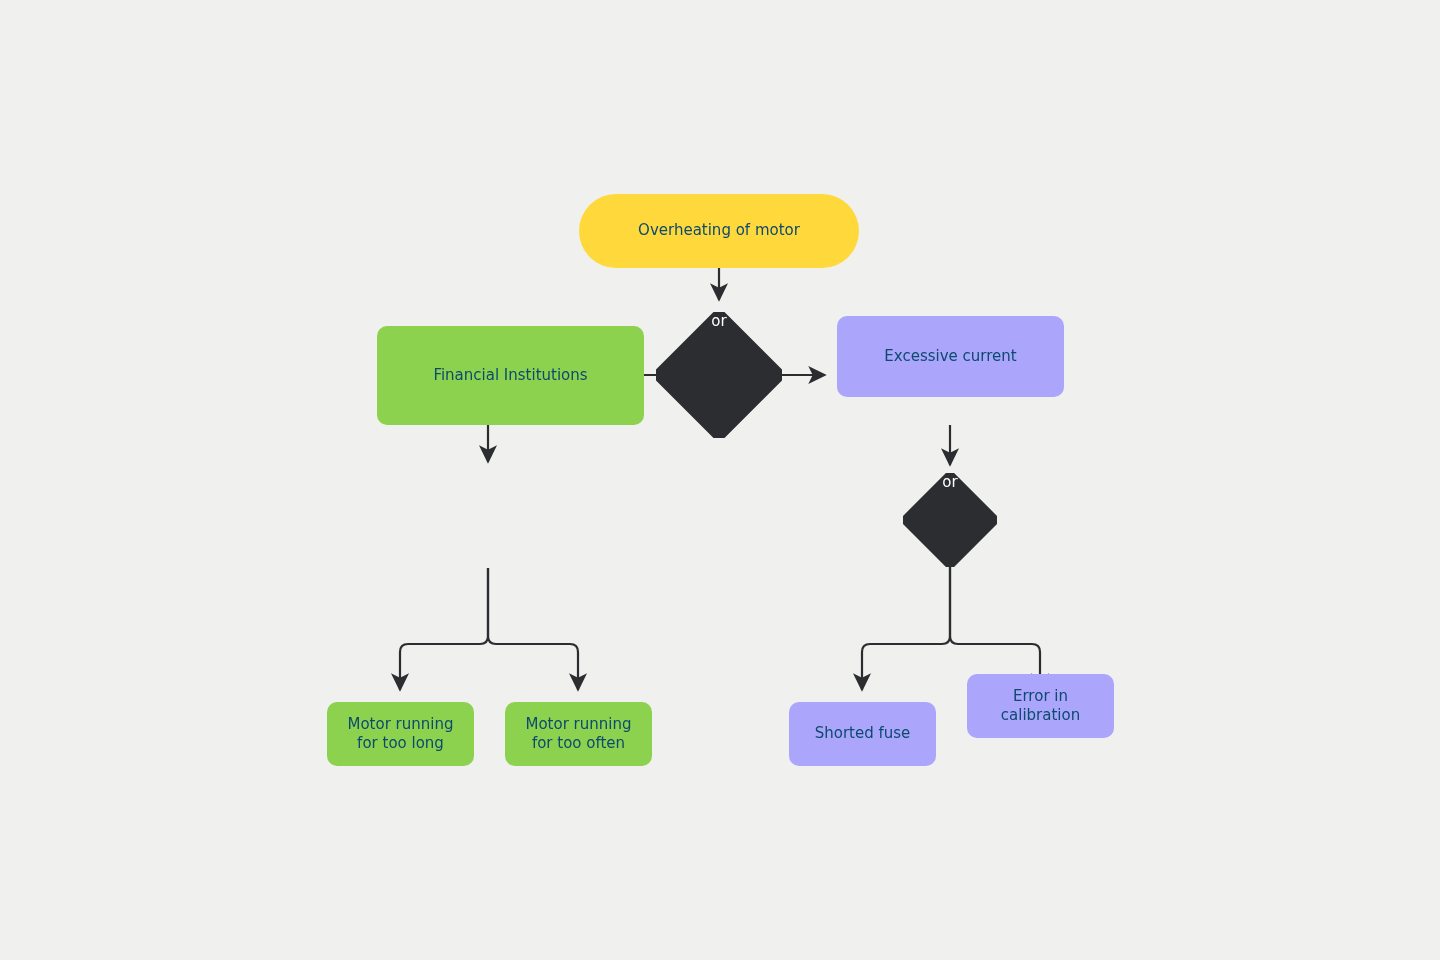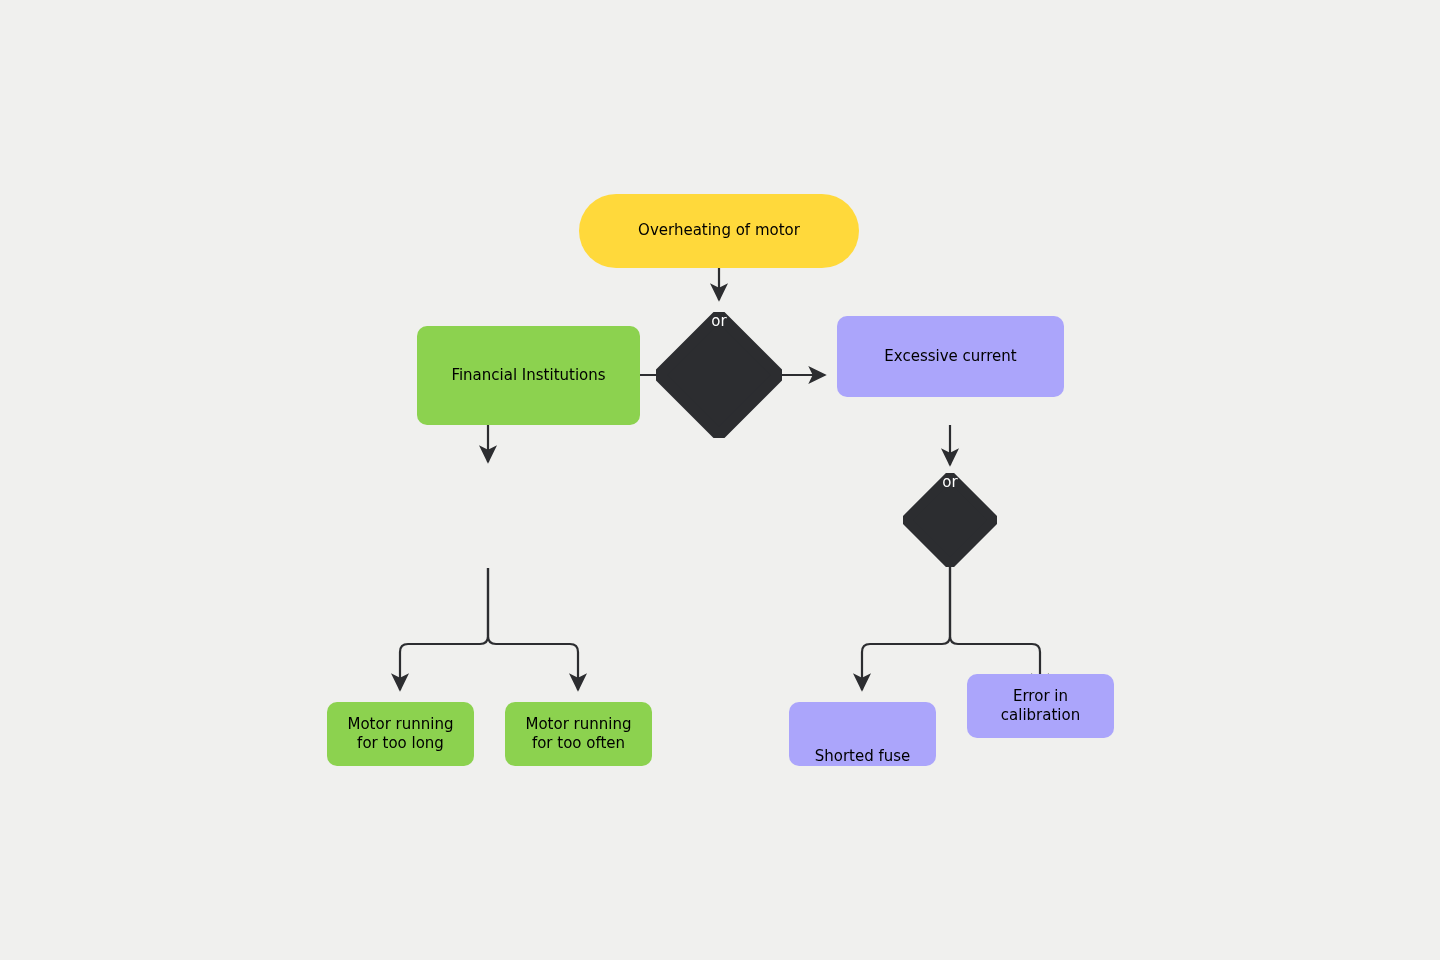--- a/index.html
+++ b/index.html
@@ -27,21 +27,21 @@
     pointer-events: none;
   }
   .node {
     position: absolute;
     display: flex;
     align-items: center;
     justify-content: center;
     text-align: center;
     box-sizing: border-box;
     line-height: 1.28;
-    color: #000000;
+    color: #0c4a6e;
     white-space: pre-line;
   }
   .node-root {
     border-radius: 48px;
     font-size: 15px;
   }
   .node-rect {
     border-radius: 10px;
     font-size: 15px;
   }
@@ -111,21 +111,21 @@
     <span>Overheating of motor</span>
   </div>
 
   <div class="gate gate-diamond" style="left:656px; top:312px; width:126px; height:126px; background:transparent;">
     <svg class="diamond-shape" viewBox="0 0 126 126">
       <path d="M63 3 L123 63 L63 123 L3 63 Z" fill="#2c2d30" stroke="#2c2d30" stroke-width="12" stroke-linejoin="round"></path>
     </svg>
     <span class="gate-label">or</span>
   </div>
 
-  <div class="node node-rect" style="left:377px; top:326px; width:223px; height:99px; background:#8cd24f;margin-left:40px;">
+  <div class="node node-rect" style="left:377px; top:326px; width:267px; height:99px; background:#8cd24f;">
     <span>Financial  Institutions</span>
   </div>
 
   <div class="node node-rect" style="left:837px; top:316px; width:227px; height:81px; background:#aba5fb;">
     <span>Excessive current</span>
   </div>
 
 
   <div class="gate gate-diamond" style="left:903px; top:473px; width:94px; height:94px; background:transparent;">
     <svg class="diamond-shape" viewBox="0 0 94 94">
@@ -137,21 +137,21 @@
   <div class="node node-leaf" style="left:327px; top:702px; width:147px; height:64px; background:#8cd24f;">
     <span>Motor running
 for too long</span>
   </div>
 
   <div class="node node-leaf" style="left:505px; top:702px; width:147px; height:64px; background:#8cd24f;">
     <span>Motor running
 for too often</span>
   </div>
 
-  <div class="node node-leaf" style="left:789px; top:702px; width:147px; height:64px; background:#aba5fb;align-items:flex-end;">
+  <div class="node node-leaf" style="left:789px; top:702px; width:147px; height:64px; background:#aba5fb;">
     <span>Shorted fuse</span>
   </div>
 
   <div class="node node-leaf" style="left:967px; top:674px; width:147px; height:64px; background:#aba5fb;">
     <span>Error in
 calibration</span>
   </div>
 
 </div>
 

